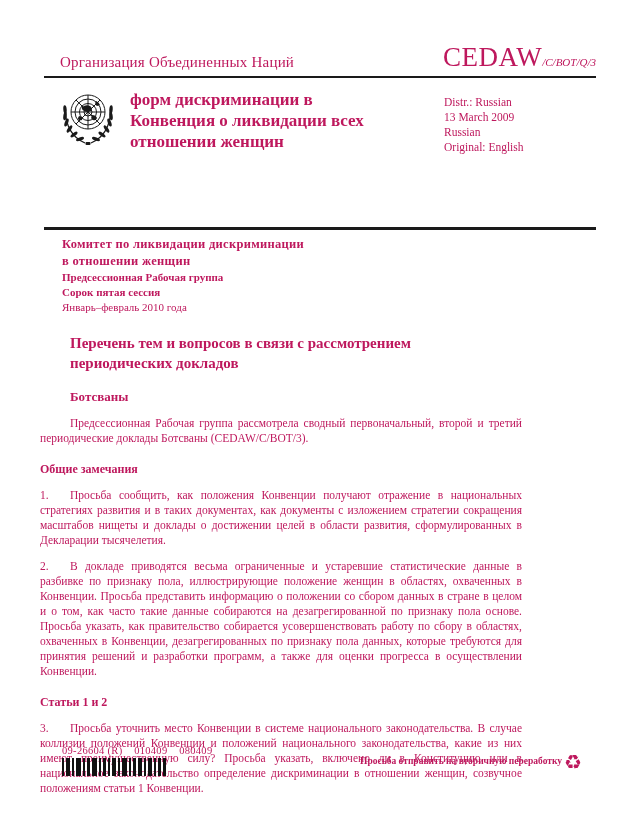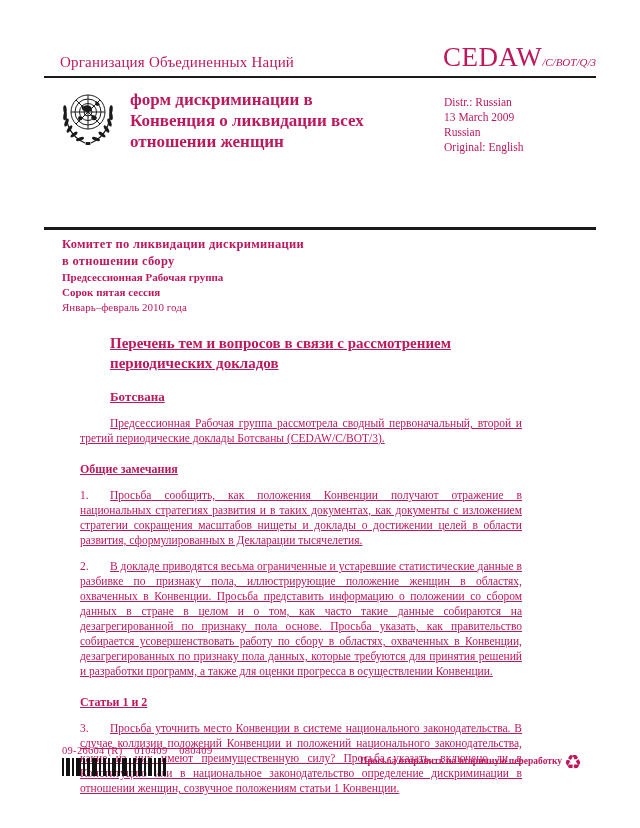--- a/index.html
+++ b/index.html
@@ -32,21 +32,21 @@
   }
   .rule-thick { border:none; border-top:3px solid #1a1a1a; margin:72px 44px 0 44px; }
 
   
   .committee { margin:6px 44px 0 62px; }
   .committee .c-name { font-weight:bold; font-size:12.5px; line-height:17px; letter-spacing:0.3px; }
   .committee .c-sub  { font-weight:bold; font-size:11px;  line-height:15px; }
   .committee .c-date { font-size:11px; line-height:15px; }
 
   
-  .content { margin:18px 118px 0 80px;text-decoration:underline; }
+  .content { margin:18px 118px 0 40px; }
   .main-title {
     font-size:15px; font-weight:bold; line-height:20px;
     margin:0 0 0 30px; width:390px;
   }
   .country { font-size:13px; font-weight:bold; margin:16px 0 0 30px; }
   .para, .intro-para {
     font-size:11.5px; line-height:15px; text-align:justify; margin:11px 0 0 0;
   }
   .intro-para { text-indent:30px; }
   .sec-heading { font-size:12px; font-weight:bold; margin:16px 0 0 0; }
@@ -125,29 +125,29 @@
       <div>13 March 2009</div>
       <div>Russian</div>
       <div>Original: English</div>
     </div>
   </div>
 
   <hr class="rule-thick">
 
   <div class="committee">
     <div class="c-name">Комитет по ликвидации дискриминации</div>
-    <div class="c-name">в отношении сбору</div>
+    <div class="c-name">в отношении женщин</div>
     <div class="c-sub">Предсессионная Рабочая группа</div>
     <div class="c-sub">Сорок пятая сессия</div>
     <div class="c-date">Январь–февраль 2010 года</div>
   </div>
 
   <div class="content">
     <div class="main-title">Перечень тем и вопросов в связи с рассмотрением периодических докладов</div>
-    <div class="country">Ботсвана</div>
+    <div class="country">Ботсваны</div>
 
     <p class="intro-para">Предсессионная Рабочая группа рассмотрела сводный первоначальный, второй и третий периодические доклады Ботсваны (CEDAW/C/BOT/3).</p>
 
     <div class="sec-heading">Общие замечания</div>
     <p class="para"><span class="pnum">1.</span><span>Просьба сообщить, как положения Конвенции получают отражение в национальных стратегиях развития и в таких документах, как документы с изложением стратегии сокращения масштабов нищеты и доклады о достижении целей в области развития, сформулированных в Декларации тысячелетия.</span></p>
     <p class="para"><span class="pnum">2.</span><span>В докладе приводятся весьма ограниченные и устаревшие статистические данные в разбивке по признаку пола, иллюстрирующие положение женщин в областях, охваченных в Конвенции. Просьба представить информацию о положении со сбором данных в стране в целом и о том, как часто такие данные собираются на дезагрегированной по признаку пола основе. Просьба указать, как правительство собирается усовершенствовать работу по сбору в областях, охваченных в Конвенции, дезагрегированных по признаку пола данных, которые требуются для принятия решений и разработки программ, а также для оценки прогресса в осуществлении Конвенции.</span></p>
 
     <div class="sec-heading">Статьи 1 и 2</div>
     <p class="para"><span class="pnum">3.</span><span>Просьба уточнить место Конвенции в системе национального законодательства. В случае коллизии положений Конвенции и положений национального законодательства, какие из них имеют преимущественную силу? Просьба указать, включено ли в Конституцию или в национальное законодательство определение дискриминации в отношении женщин, созвучное положениям статьи 1 Конвенции.</span></p>
   </div>

